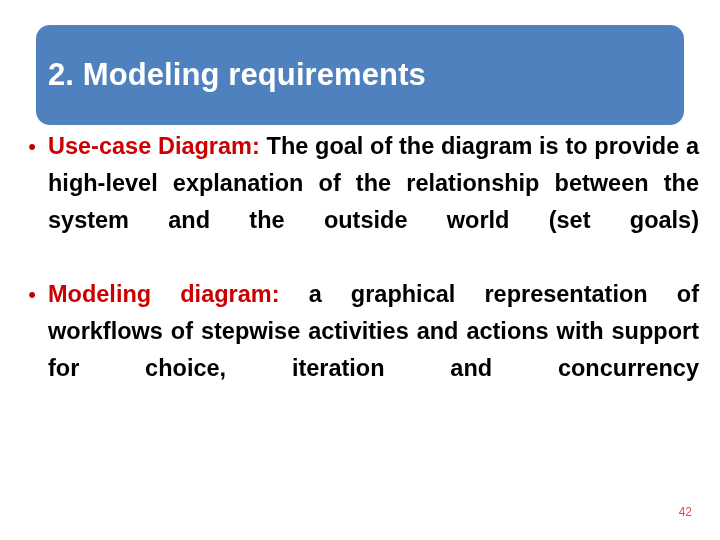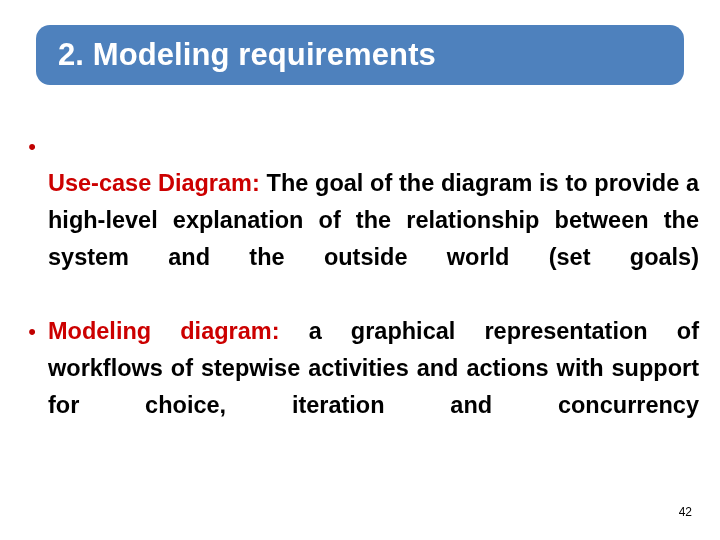--- a/index.html
+++ b/index.html
@@ -23,27 +23,27 @@
     height: 540px;
     background: #ffffff;
   }
 
   
   .title-bar {
     position: absolute;
     left: 36px;
     top: 25px;
     width: 648px;
-    height: 60px;
+    height: 100px;
     background: #4e81bd;
     border-radius: 14px;
     box-sizing: border-box;
     display: flex;
     align-items: center;
-    padding-left: 22px;
+    padding-left: 12px;
   }
   .title-text {
     color: #ffffff;
     font-family: "Liberation Sans", sans-serif;
     font-size: 31px;
     font-weight: bold;
     letter-spacing: 0.1px;
     line-height: 1.05;
     white-space: nowrap;
   }
@@ -72,21 +72,20 @@
   .bullet-body {
     flex: 1 1 auto;
     text-align: justify;
     text-justify: inter-word;
     font-family: "Liberation Sans", sans-serif;
     font-size: 23.5px;
     font-weight: bold;
     line-height: 37px;
     color: #000000;
     padding-right: 5px;
-    margin-top: 37px;
   }
   .bullet-body.b2 { margin-top: 0px; }
 
   .lead {
     color: #cc0000;
   }
   .rest {
     color: #000000;
   }
 
@@ -97,21 +96,21 @@
     width: 100%;
   }
 
   .spacer-2 { height: 0px; }
 
   
   .page-number {
     position: absolute;
     right: 28px;
     bottom: 22px;
-    color: #000000;
+    color: #ef4444;
     font-size: 12px;
     font-family: "Liberation Sans", sans-serif;
     font-weight: normal;
     line-height: 1;
   }
 </style>
 </head>
 <body>
 
 <div class="slide">

